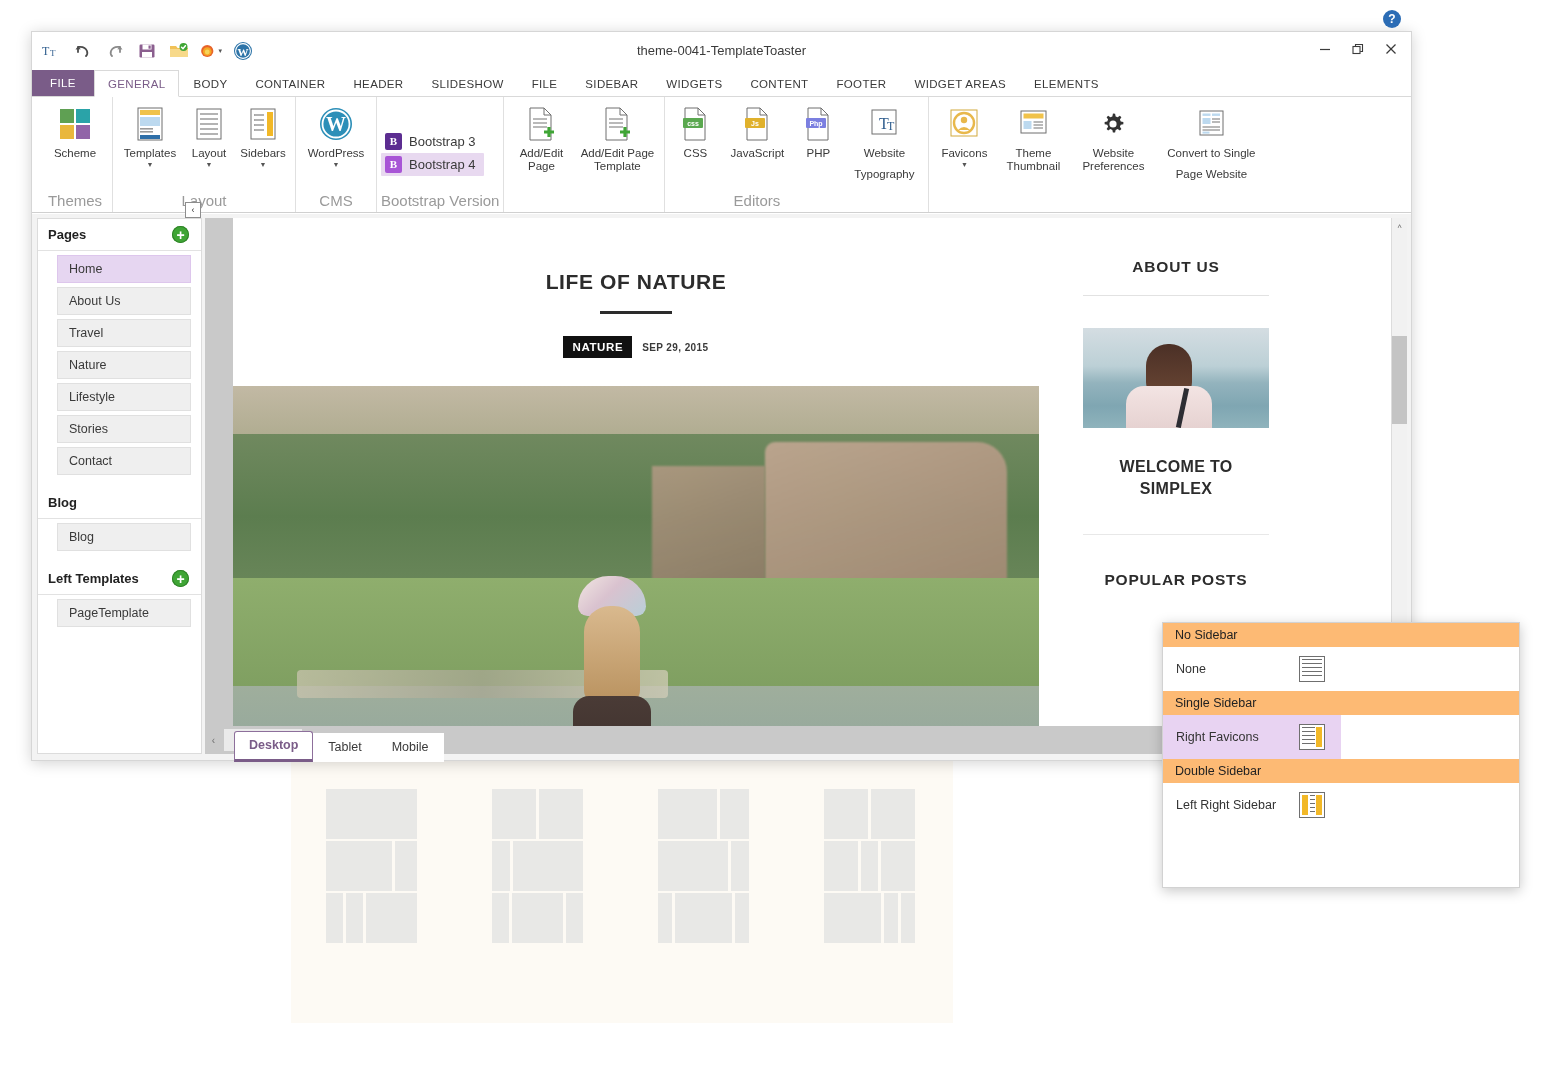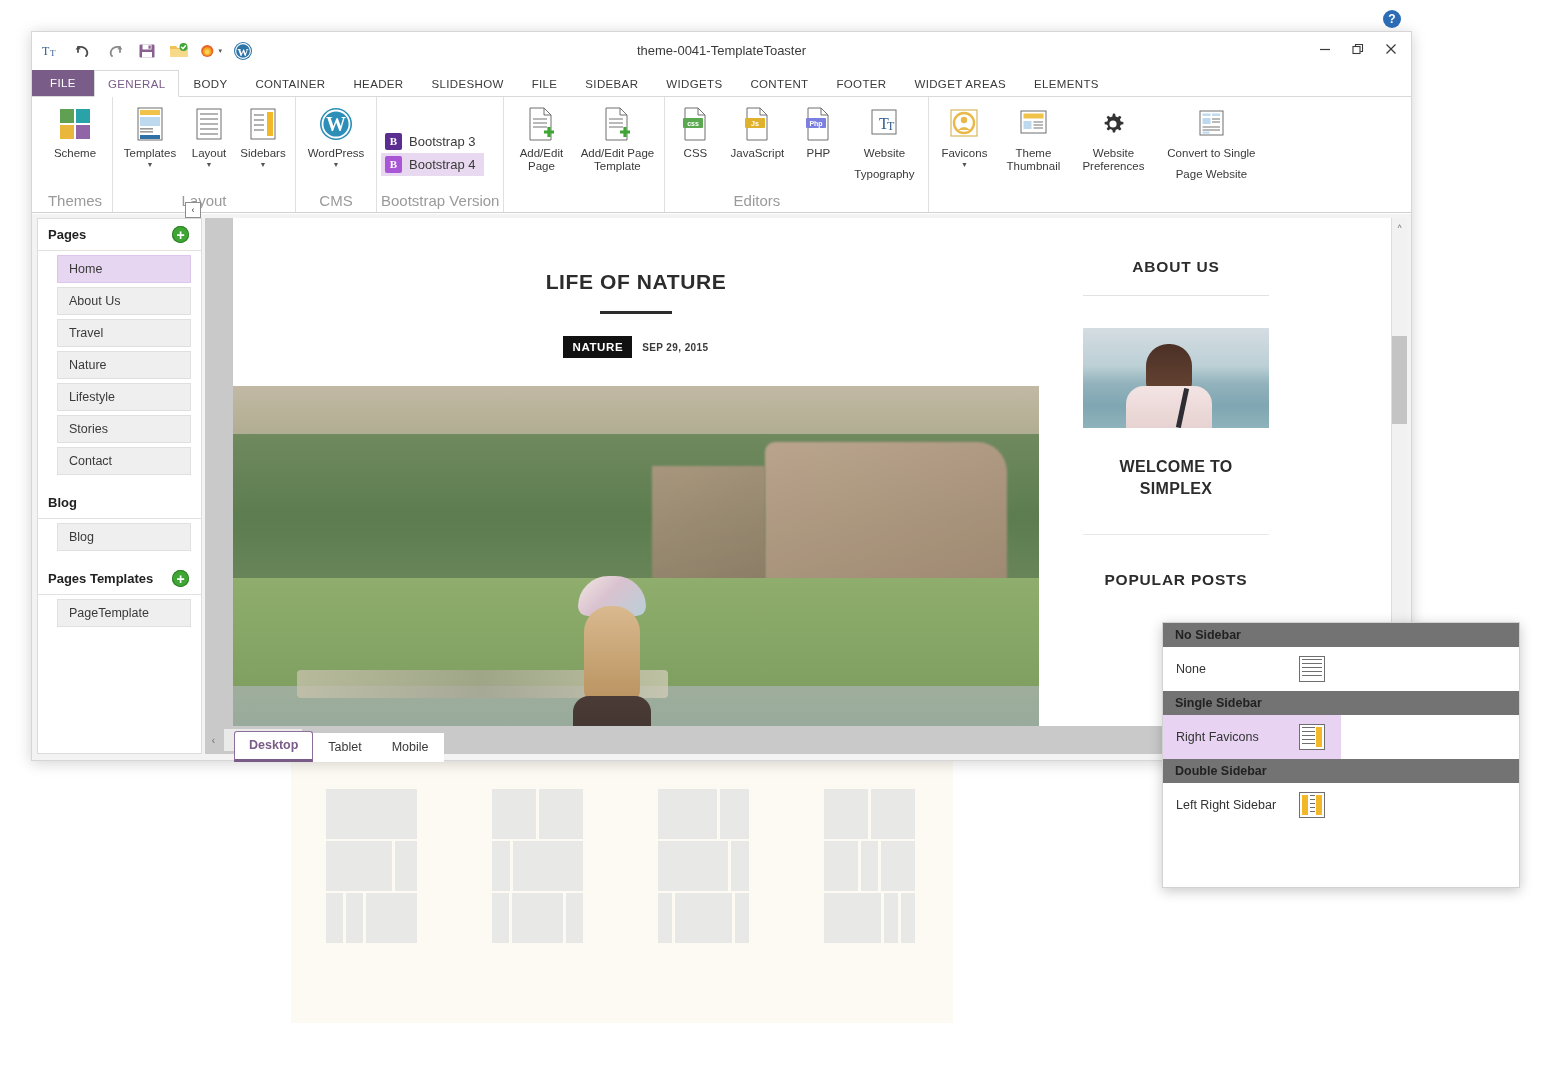--- a/index.html
+++ b/index.html
@@ -381,22 +381,22 @@
   #sidebar-popup {
     position: absolute;
     left: 1162px; top: 622px;
     width: 358px; height: 266px;
     background: #ffffff;
     border: 1px solid #d2d2d2;
     box-shadow: 0 3px 12px rgba(0,0,0,.22);
     z-index: 50;
   }
   .sp-group-title {
-    background: #737373;
-    font-size: 12.5px; font-weight: bold; color: #222;
+    background: #fdba74;
+    font-size: 12.5px; font-weight: normal; color: #222;
     padding: 5px 0 5px 12px;
   }
   .sp-row { display: flex; }
   .sp-opt {
     width: 50%;
     display: flex; align-items: center; justify-content: space-between;
     padding: 9px 16px 9px 13px;
     font-size: 12.5px; color: #333;
     cursor: pointer;
   }
@@ -852,21 +852,21 @@
       <div class="page-item">Contact</div>
 
       <div class="section-gap"></div>
       <div class="panel-head">
         <span>Blog</span>
       </div>
       <div class="page-item">Blog</div>
 
       <div class="section-gap"></div>
       <div class="panel-head">
-        <span>Pages Templates</span>
+        <span>Left Templates</span>
         <span class="plus-btn">+</span>
       </div>
       <div class="page-item">PageTemplate</div>
     </div>
 
     <div id="preview-outer">
       <div id="preview-canvas">
 
         <div id="site-main">
           <div id="post-title">LIFE OF NATURE</div>

